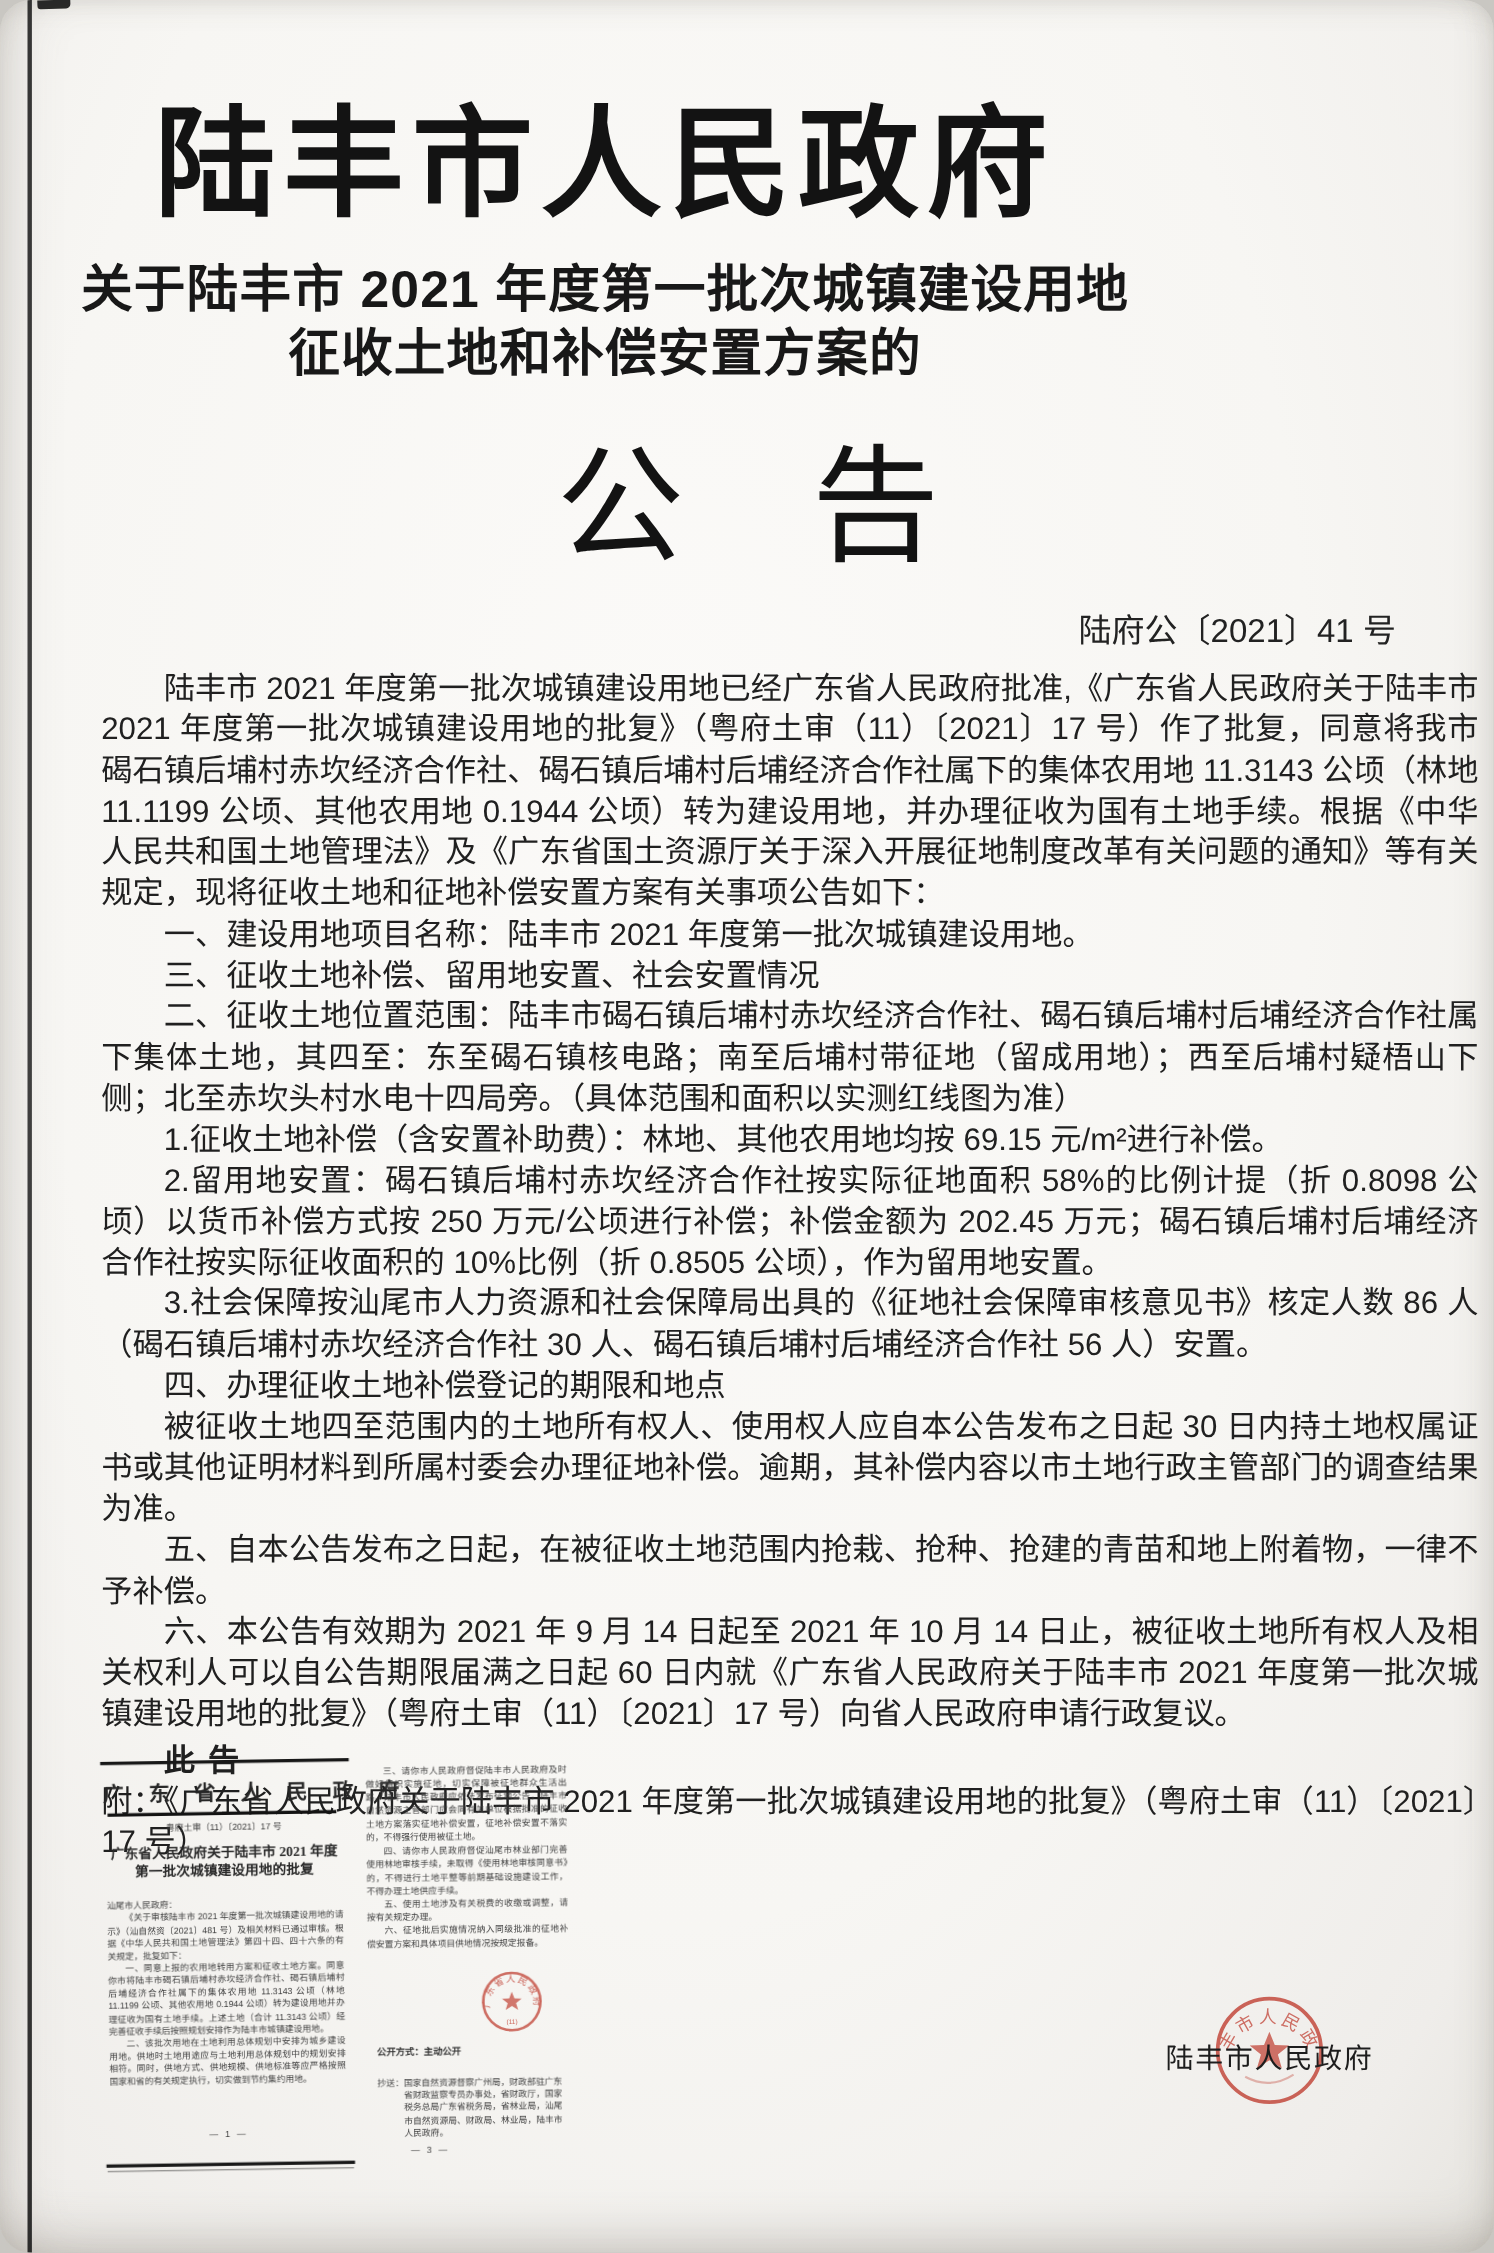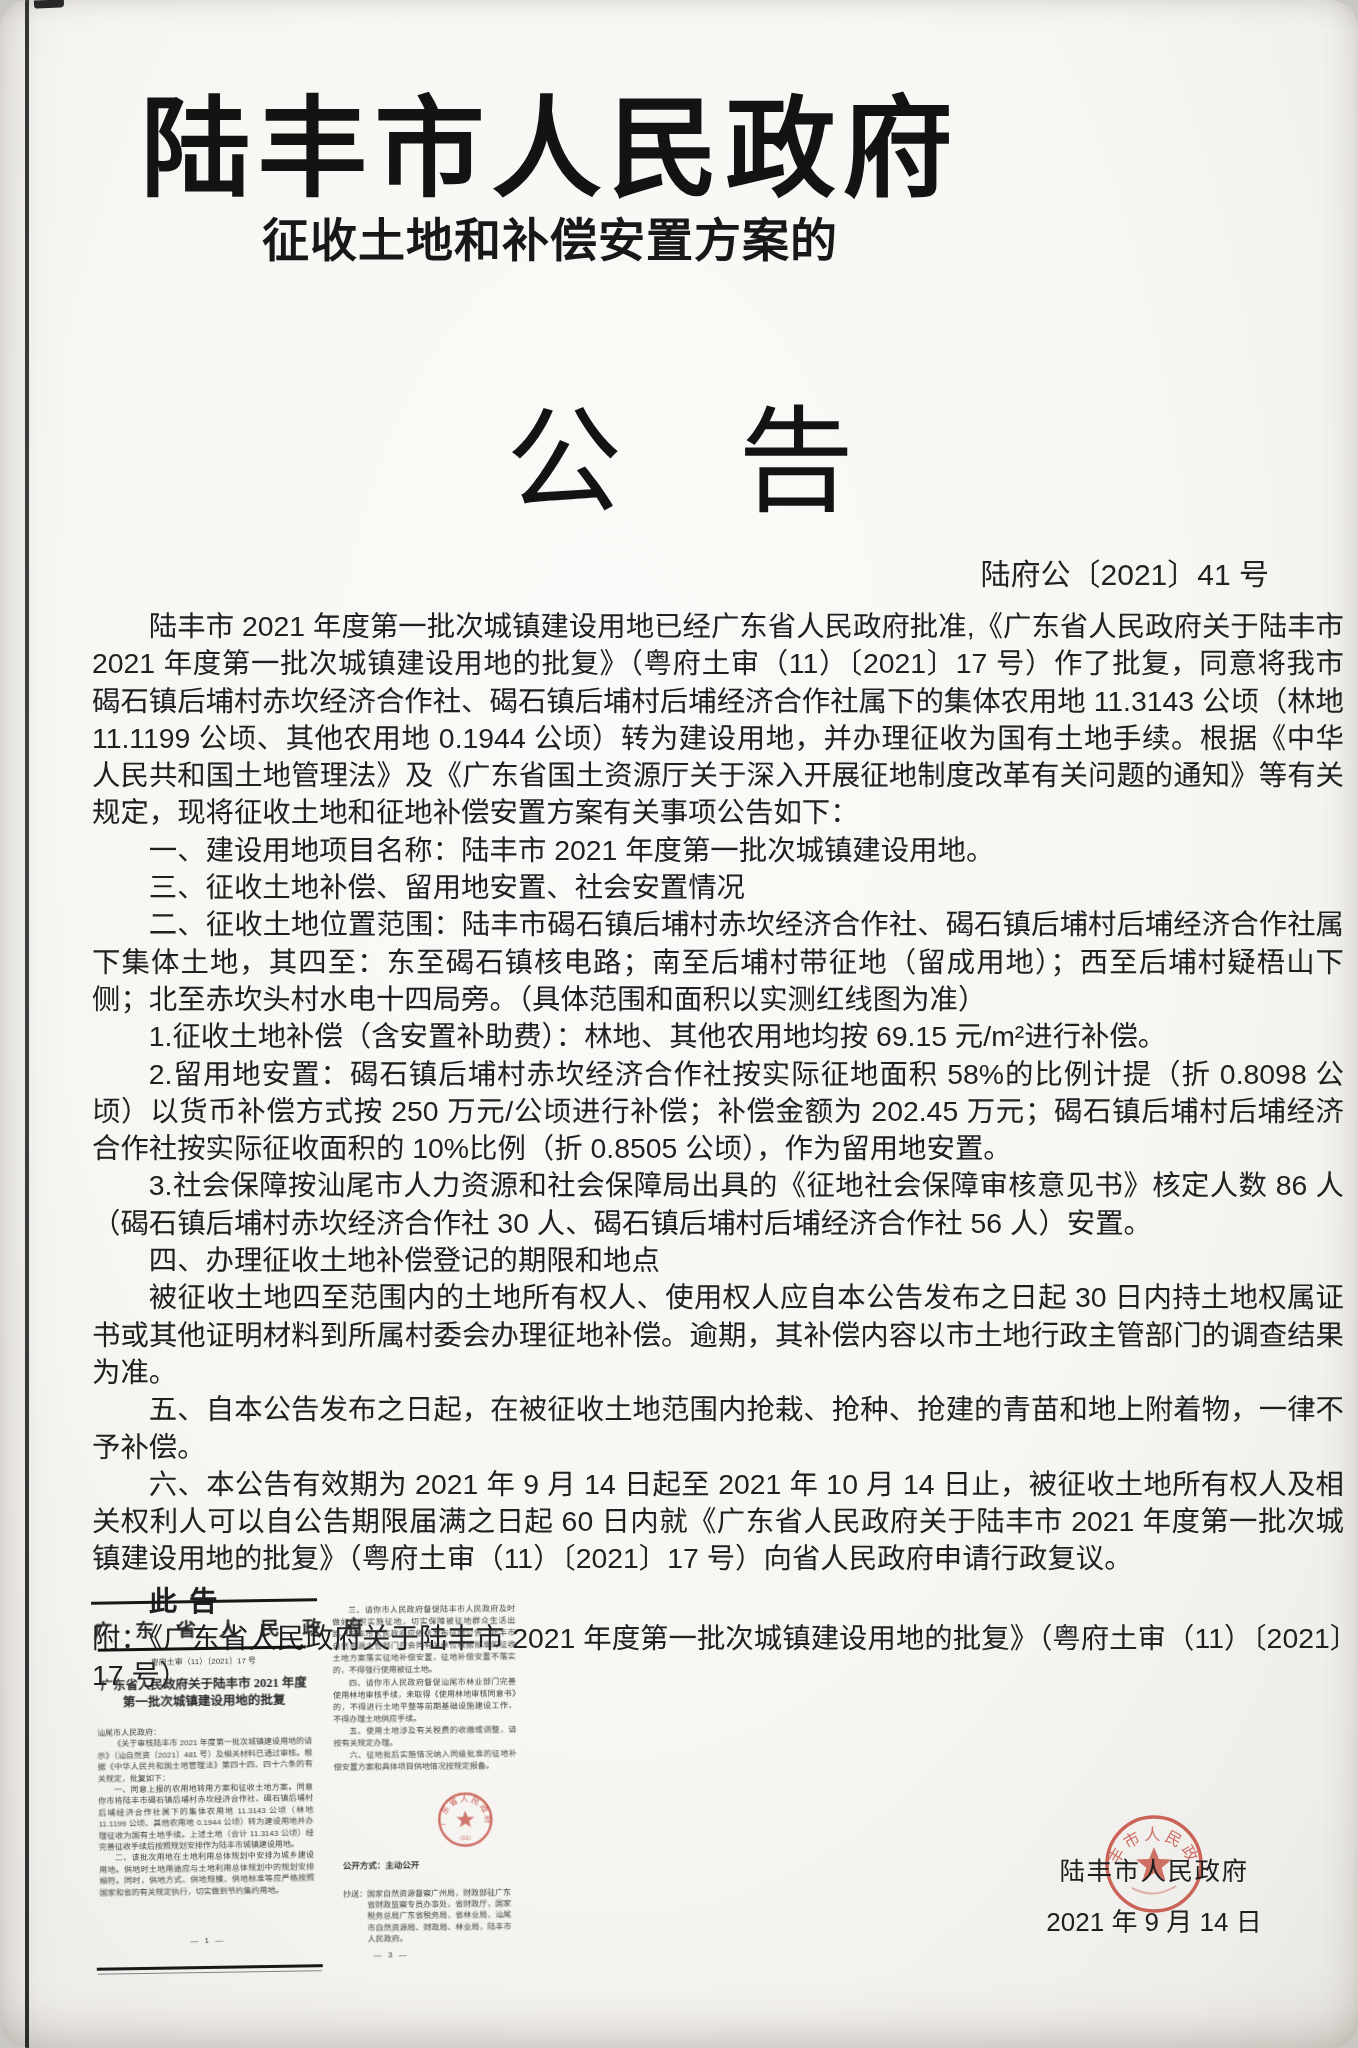--- a/index.html
+++ b/index.html
@@ -98,20 +98,21 @@
 <body>
 
 <div class="page">
 
   <div class="scan-line-left"></div>
   <div class="scan-mark-top"></div>
 
   <header class="header">
     <h1 class="main-title">陆丰市人民政府</h1>
     <div class="subtitle">
+      <div class="line1">关于陆丰市 2021 年度第一批次城镇建设用地</div>
       <div class="line2">征收土地和补偿安置方案的</div>
     </div>
   </header>
 
   <div class="gonggao">公　告</div>
 
   <div class="doc-number">陆府公〔2021〕41 号</div>
 
   <main class="body-text">
     <div>
@@ -181,16 +182,15 @@
       <polygon points="52,41 56.9,53.1 69.9,53.6 59.7,61.7 63.3,74.2 52,67 40.7,74.2 44.3,61.7 34.1,53.6 47.1,53.1" fill="#bf3b2e" opacity=".9"></polygon>
       <defs>
           <path id="mainArc" d="M 16 62 A 37 37 0 0 1 88 62"></path>
         </defs>
       <text font-size="16" fill="#bf3b2e" letter-spacing="3" opacity=".92">
         <textPath href="#mainArc" startOffset="50%" text-anchor="middle">陆丰市人民政府</textPath>
       </text>
       <path d="M 30 82 Q 52 94 74 80" fill="none" stroke="#bf3b2e" stroke-width="2" opacity=".45"></path>
     </svg>
     <div class="sig-name">陆丰市人民政府</div>
-    <div class="sig-date">2021 年 9 月 14 日</div>
   </div>
 
 </div>
 
 </body></html>

